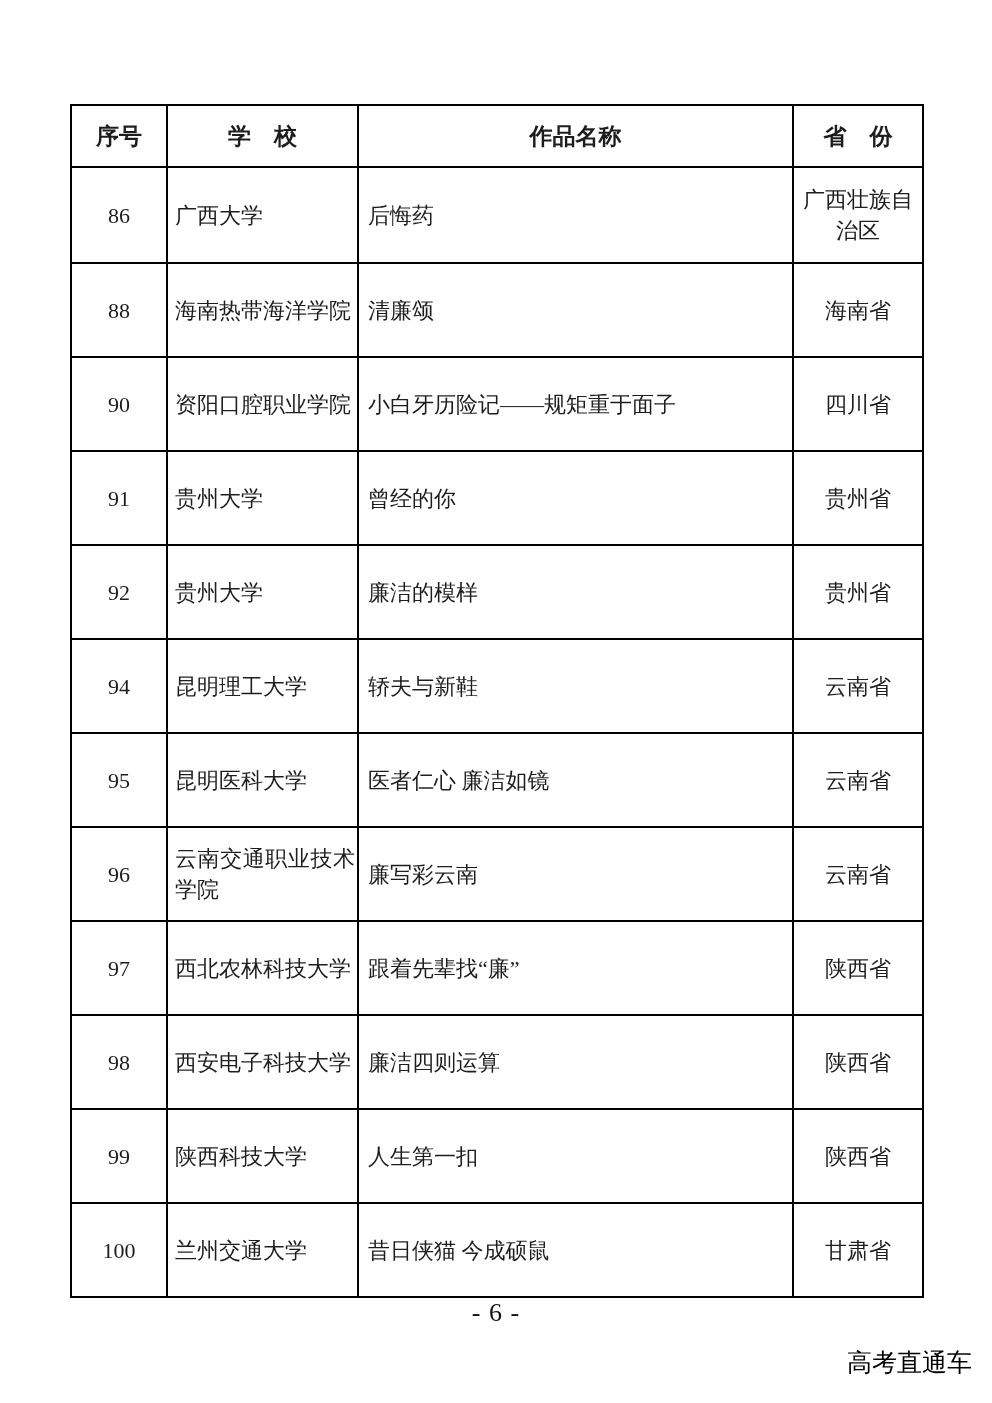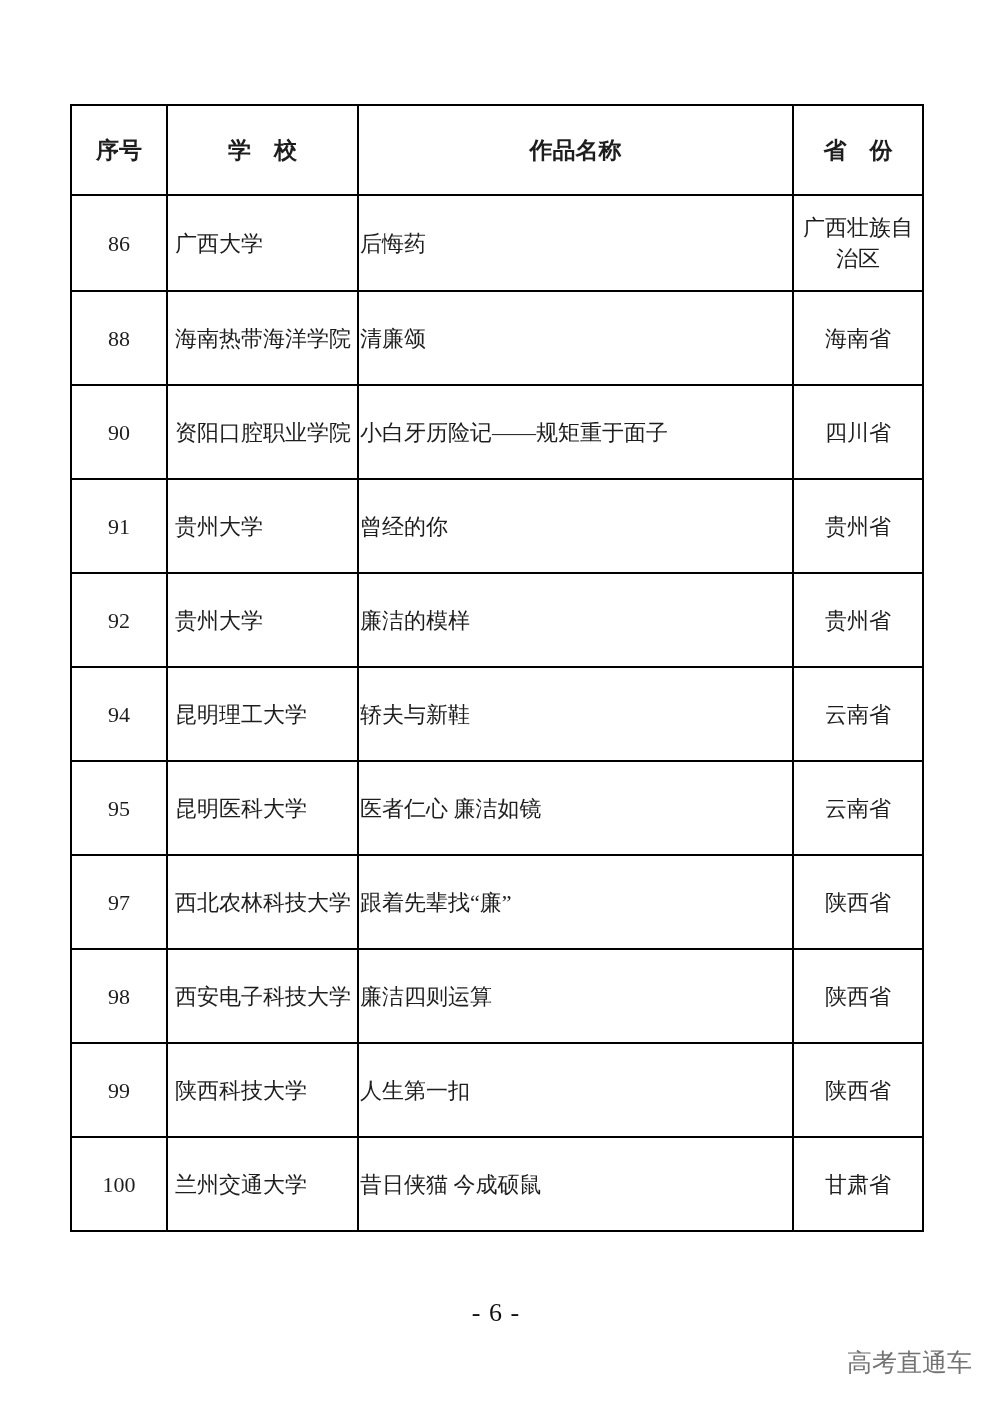--- a/index.html
+++ b/index.html
@@ -29,40 +29,40 @@
     border: 2px solid #000000;
     overflow: hidden;
     vertical-align: middle;
   }
   .award-table th {
     height: 60px;
     font-family: Liberation Sans, sans-serif;
     font-weight: bold;
     font-size: 23px;
     text-align: center;
-    padding: 14px;
+    padding: 0;
   }
   .award-table td {
     height: 60px;
     font-size: 22px;
     line-height: 31px;
     padding: 2px 4px;
   }
   td.cell-no {
     text-align: center;
     font-family: "Liberation Serif", "DejaVu Serif", serif;
   }
   td.cell-school {
     text-align: justify;
     text-justify: inter-ideograph;
     padding: 2px 2px 2px 7px;
   }
   td.cell-work {
     text-align: left;
-    padding-left: 1px;
+    padding-left: 9px;
   }
   td.cell-prov {
     text-align: center;
     padding: 16px 5px;
   }
   .page-number {
     position: absolute;
     top: 1298px;
     left: 0;
     width: 100%;
@@ -70,21 +70,21 @@
     font-size: 26px;
     color: #111111;
     letter-spacing: 1px;
   }
   .watermark {
     position: absolute;
     top: 1346px;
     right: 20px;
     font-size: 25px;
     font-family: "DejaVu Sans", "Liberation Sans", sans-serif;
-    color: #737373;
+    color: #000000;
   }
 </style>
 </head>
 <body>
 
 <div class="sheet">
 
   <table class="award-table">
     <colgroup>
       <col style="width:96px">
@@ -137,20 +137,26 @@
           <td class="cell-work">轿夫与新鞋</td>
           <td class="cell-prov">云南省</td>
         </tr>
         <tr>
           <td class="cell-no">95</td>
           <td class="cell-school">昆明医科大学</td>
           <td class="cell-work">医者仁心 廉洁如镜</td>
           <td class="cell-prov">云南省</td>
         </tr>
         <tr>
+          <td class="cell-no">96</td>
+          <td class="cell-school">云南交通职业技术学院</td>
+          <td class="cell-work">廉写彩云南</td>
+          <td class="cell-prov">云南省</td>
+        </tr>
+        <tr>
           <td class="cell-no">97</td>
           <td class="cell-school">西北农林科技大学</td>
           <td class="cell-work">跟着先辈找“廉”</td>
           <td class="cell-prov">陕西省</td>
         </tr>
         <tr>
           <td class="cell-no">98</td>
           <td class="cell-school">西安电子科技大学</td>
           <td class="cell-work">廉洁四则运算</td>
           <td class="cell-prov">陕西省</td>

